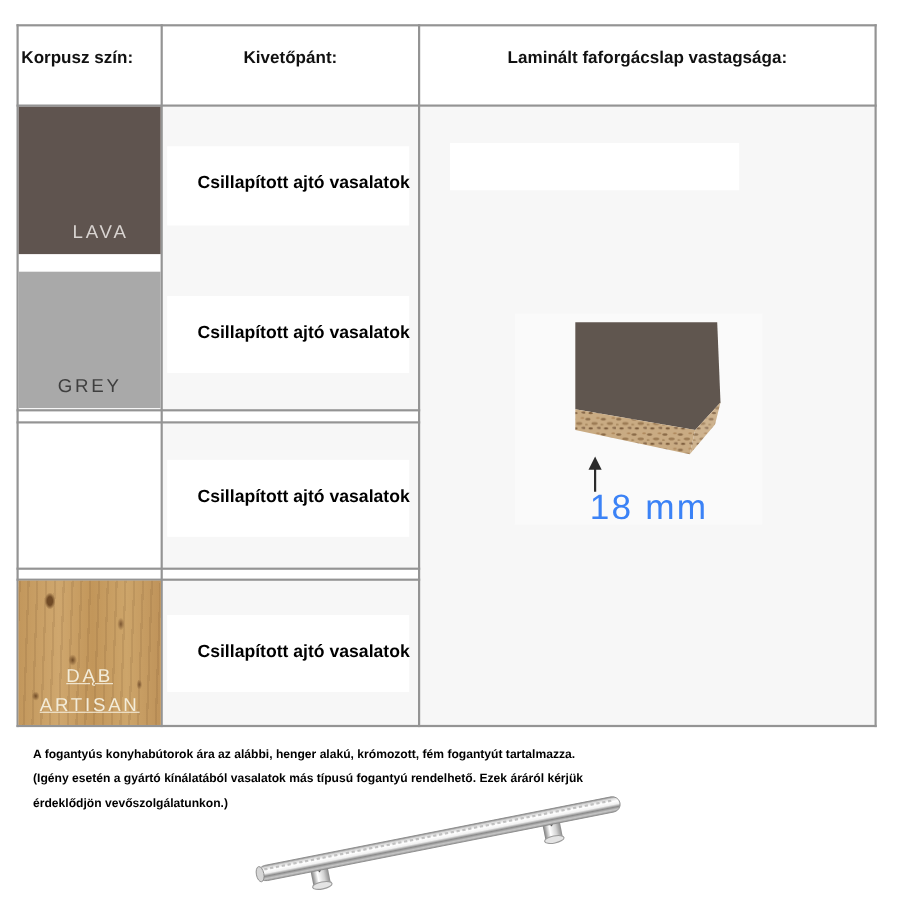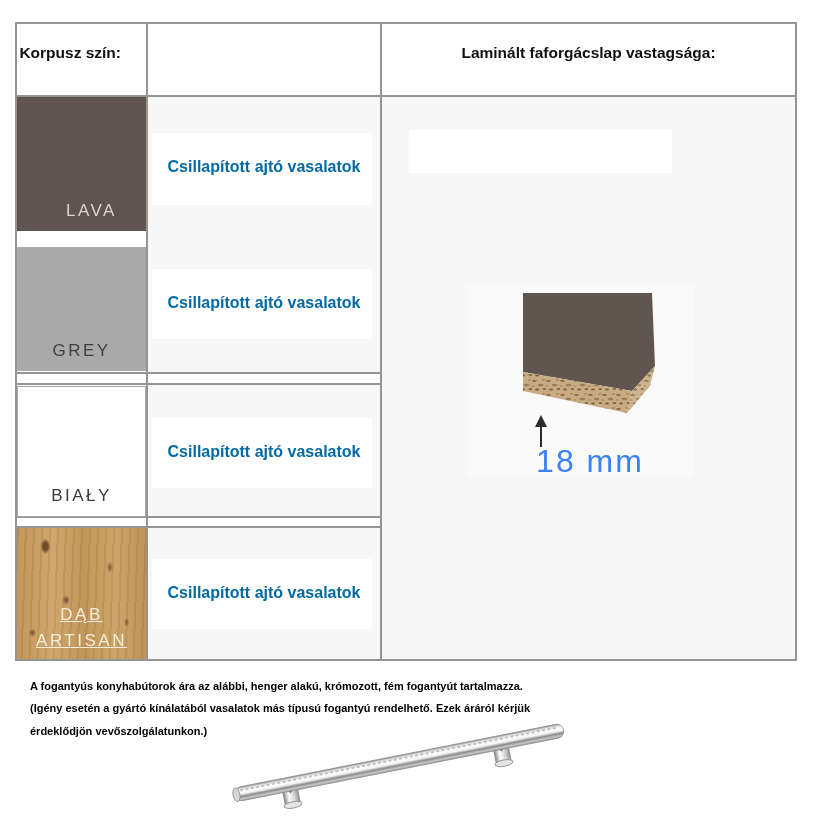--- a/index.html
+++ b/index.html
@@ -30,22 +30,22 @@
        radial-gradient(ellipse 5px 9px at 72% 30%, #7a5531 0%, rgba(122,85,49,0) 65%),
        radial-gradient(ellipse 6px 8px at 38% 55%, #6f4a26 0%, rgba(111,74,38,0) 65%),
        radial-gradient(ellipse 4px 7px at 85% 72%, #7a5531 0%, rgba(122,85,49,0) 65%),
        radial-gradient(ellipse 5px 6px at 12% 80%, #6f4a26 0%, rgba(111,74,38,0) 70%),
        repeating-linear-gradient(92deg, rgba(110,75,40,0.14) 0px, rgba(110,75,40,0.14) 2px,
           rgba(255,255,255,0) 2px, rgba(255,255,255,0) 8px),
        linear-gradient(90deg,#c2975c 0%,#cfa76e 28%,#c2965a 52%,#cda56a 76%,#bf935a 100%);
      background-color:#c79d62;}
   .sw-dab .lbl{color:#f3ecd9;font-size:17px;line-height:26px;padding-bottom:5px;text-decoration:underline;}
   
-  .hinge{position:absolute;left:148px;width:232px;text-align:center;
-         font-weight:bold;font-size:16px;color:#0369a1;}
+  .hinge{position:absolute;left:160px;width:232px;text-align:center;
+         font-weight:bold;font-size:16px;color:#000000;}
   
   .thick{position:absolute;left:505px;top:443px;width:170px;text-align:center;
          font-size:32px;letter-spacing:2px;color:#3b82f6;}
   
   .note{position:absolute;left:30px;top:675px;font-weight:bold;font-size:11px;
         line-height:22.3px;color:#000;white-space:nowrap;}
   .imgwrap{position:absolute;}
 </style>
 </head>
 <body>
@@ -72,32 +72,32 @@
   <div class="gl" style="left:15px;top:516px;width:367px;height:2px;"></div>
   <div class="gl" style="left:15px;top:526px;width:367px;height:2px;"></div>
   <div class="gl" style="left:15px;top:22px;width:2px;height:639px;"></div>
   <div class="gl" style="left:146px;top:22px;width:2px;height:639px;"></div>
   <div class="gl" style="left:380px;top:22px;width:2px;height:639px;"></div>
   <div class="gl" style="left:795px;top:22px;width:2px;height:639px;"></div>
 
   <div class="hcell" style="left:15px;width:106px;justify-content:flex-end;">
     <span>Korpusz szín:</span>
   </div>
+  <div class="hcell" style="left:146px;width:236px;">
+    <span>Kivetőpánt:</span>
+  </div>
   <div class="hcell" style="left:380px;width:417px;border-radius:30px;">
     <span>Laminált faforgácslap vastagsága:</span>
   </div>
 
   <div class="swatch sw-lava">
     <div class="lbl">LAVA</div>
   </div>
   <div class="swatch sw-grey">
     <div class="lbl">GREY</div>
-  </div>
-  <div class="swatch sw-bialy">
-    <div class="lbl">BIAŁY</div>
   </div>
   <div class="swatch sw-dab">
     <div class="lbl">DĄB ARTISAN</div>
   </div>
 
   <div class="hinge" style="top:158px;">Csillapított ajtó vasalatok</div>
   <div class="hinge" style="top:294px;">Csillapított ajtó vasalatok</div>
   <div class="hinge" style="top:443px;">Csillapított ajtó vasalatok</div>
   <div class="hinge" style="top:584px;">Csillapított ajtó vasalatok</div>
 

